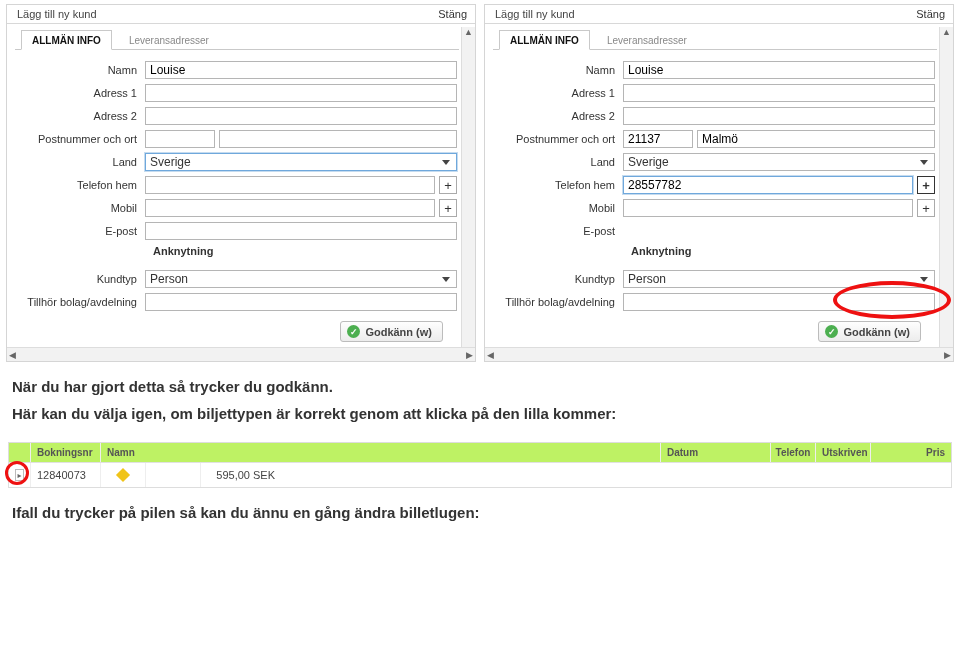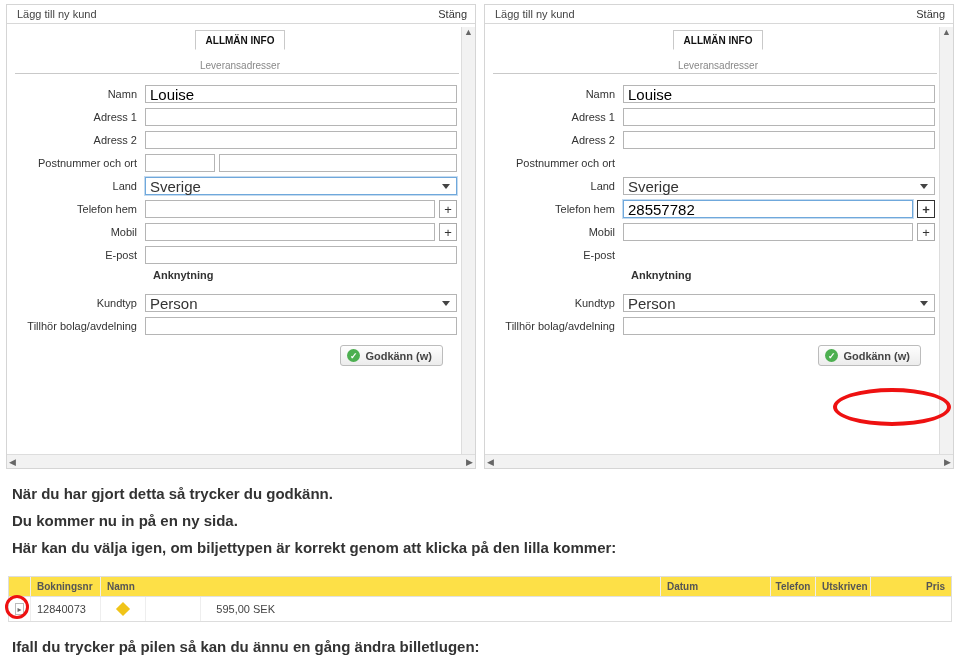--- a/index.html
+++ b/index.html
@@ -15,21 +15,21 @@
     display: flex;
     gap: 8px;
     padding: 4px 6px 0 6px;
   }
   .pane {
     flex: 1;
     border: 1px solid #d5d5d5;
     background: #fff;
     display: flex;
     flex-direction: column;
-    height: 465px;
+    height: 358px;
     position: relative;
   }
   .pane-header {
     display: flex;
     justify-content: space-between;
     align-items: center;
     border-bottom: 1px solid #d8d8d8;
     padding: 3px 8px 3px 10px;
     font-size: 11px;
     color: #444;
@@ -37,24 +37,23 @@
   .pane-header .title { font-weight: normal; }
   .pane-header .close { cursor: pointer; color: #333; }
   .pane-body-wrap {
     flex: 1;
     padding: 6px 8px 0 8px;
     overflow: hidden;
   }
   .tabs {
     display: flex;
     gap: 6px;
-    align-items: center;
+    align-items: flex-start;
     border-bottom: 1px solid #c9c9c9;
     padding-left: 6px;
-    flex-direction: column;
   }
   .tab {
     padding: 4px 10px 3px 10px;
     font-size: 10px;
     color: #888;
     cursor: pointer;
     border: 1px solid transparent;
     border-bottom: none;
     margin-bottom: -1px;
   }
@@ -85,21 +84,21 @@
     flex: 1;
     display: flex;
     gap: 4px;
     align-items: center;
   }
   .form-row input[type="text"],
   .form-row .select-like {
     width: 100%;
     height: 18px;
     border: 1px solid #b5b5b5;
-    font-size: 15px;
+    font-size: 12px;
     padding: 1px 4px;
     background: #fff;
   }
   .form-row .select-like {
     display: flex;
     justify-content: space-between;
     align-items: center;
   }
   .form-row .select-like.focused,
   .form-row input.focused {
@@ -205,21 +204,21 @@
 
   .booking-table {
     margin: 0 8px;
     border: 1px solid #ddd;
   }
   .booking-table .hdr, .booking-table .row {
     display: flex;
     align-items: center;
   }
   .booking-table .hdr {
-    background: #fde047;
+    background: #bef264;
     border-bottom: 1px solid #e1e1e1;
     font-size: 10px;
     color: #555;
     font-weight: bold;
     height: 20px;
   }
   .booking-table .row {
     height: 24px;
     font-size: 11px;
     color: #444;
@@ -395,20 +394,24 @@
             </div>
           </div>
         <div class="form-row">
             <div class="lbl">Adress 2</div>
             <div class="ctrl">
               <input type="text" value="" style="">
             </div>
           </div>
         <div class="form-row">
             <div class="lbl">Postnummer och ort</div>
+            <div class="ctrl ort-inputs">
+              <input type="text" value="21137" style="">
+              <input type="text" value="Malmö" style="">
+            </div>
           </div>
         <div class="form-row">
             <div class="lbl">Land</div>
             <div class="ctrl">
               <div class="select-like">
                 <span>Sverige</span>
                 <span class="caret"></span>
               </div>
             </div>
           </div>
@@ -462,21 +465,20 @@
     <div class="red-ring"></div>
     <div class="pane-hscroll">
       <span class="arrow">◀</span>
       <span class="arrow">▶</span>
     </div>
   </div>
 </div>
 
 <div class="doc-text">
   <p class="bold">När du har gjort detta så trycker du godkänn.</p>
-  <p class="bold">Du kommer nu in på en ny sida.</p>
   <p class="bold">Här kan du välja igen, om biljettypen är korrekt genom att klicka på den lilla kommer:</p>
 </div>
 
 <div class="booking-table">
   <div class="hdr">
     <div class="cell c-expand"></div>
     <div class="cell c-bok">Bokningsnr</div>
     <div class="cell c-name">Namn</div>
     <div class="cell c-date">Datum</div>
     <div class="cell c-status">Telefon</div>

